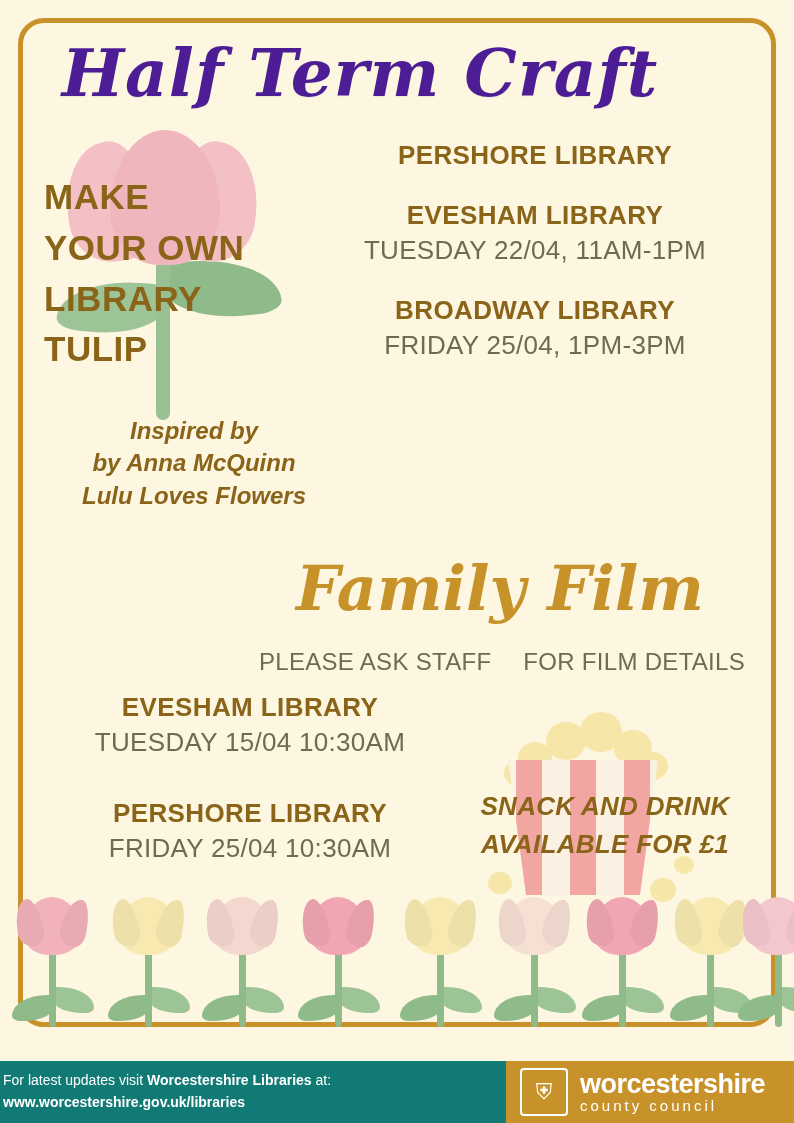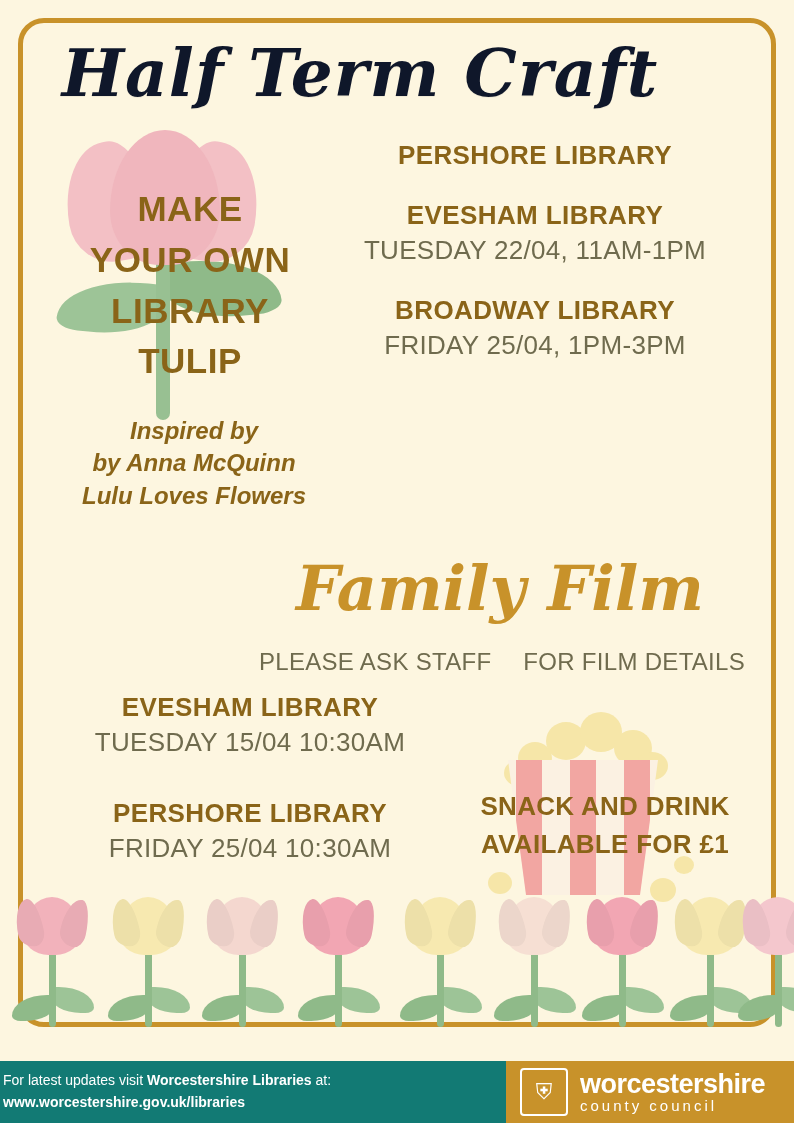--- a/index.html
+++ b/index.html
@@ -40,21 +40,21 @@
     position: absolute;
     top: 34px;
     left: 0;
     width: 720px;
     text-align: center;
     font-family: "DejaVu Serif", serif;
     font-style: italic;
     font-weight: bold;
     font-size: 66px;
     letter-spacing: 1px;
-    color: #0f172a;
+    color: #4c1d95;
     text-shadow: 0 1px 0 rgba(0,0,0,0.05);
   }
 
   
   .tulip-art {
     position: absolute;
     left: 52px;
     top: 130px;
     width: 250px;
     height: 290px;
@@ -102,30 +102,28 @@
     left: 108px; top: 128px;
     width: 120px; height: 60px;
     background: #8fba89;
     border-radius: 10% 80% 20% 70% / 30% 80% 20% 70%;
     transform: rotate(-6deg);
   }
 
   
   .make-block {
     position: absolute;
-    left: 52px;
+    left: 44px;
     top: 172px;
     width: 276px;
-    text-align: center;
     font-weight: bold;
     font-size: 35px;
     line-height: 1.45;
     color: #8a6418;
     letter-spacing: 0.5px;
-    margin-top: 12px;
   }
   .inspired-block {
     position: absolute;
     left: 51px;
     top: 415px;
     width: 286px;
     text-align: center;
     font-family: Liberation Sans, sans-serif;
     font-style: italic;
     font-weight: bold;
@@ -231,20 +229,21 @@
     position: absolute;
     left: 440px;
     top: 788px;
     width: 330px;
     text-align: center;
     font-weight: bold;
     font-size: 26px;
     line-height: 1.45;
     color: #8a6418;
     letter-spacing: 0.3px;
+    font-style: italic;
   }
 
   
   .tulip-row {
     position: absolute;
     left: 0;
     bottom: 96px;
     width: 794px;
     height: 130px;
   }

